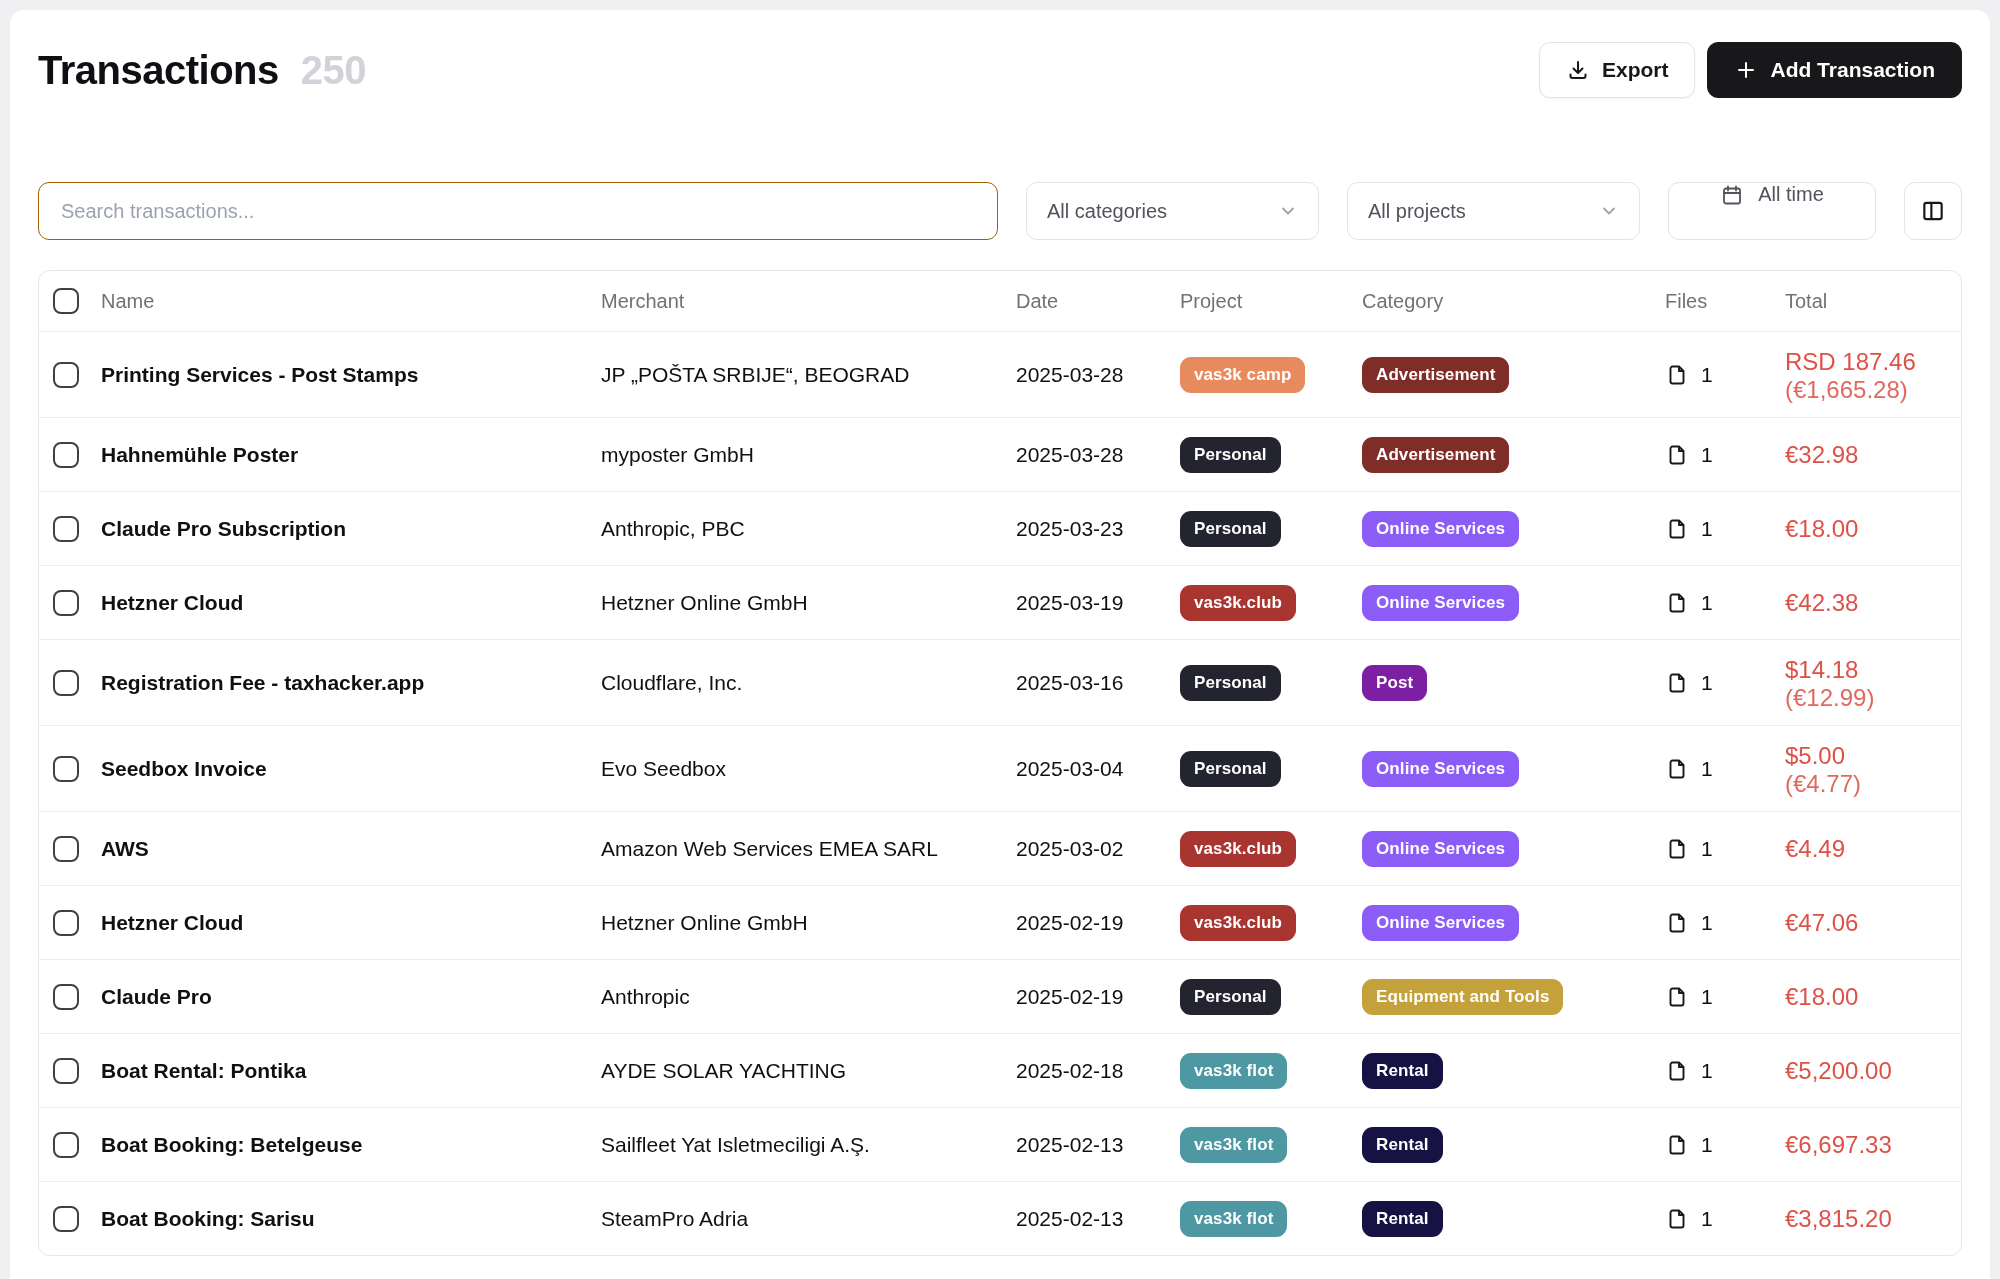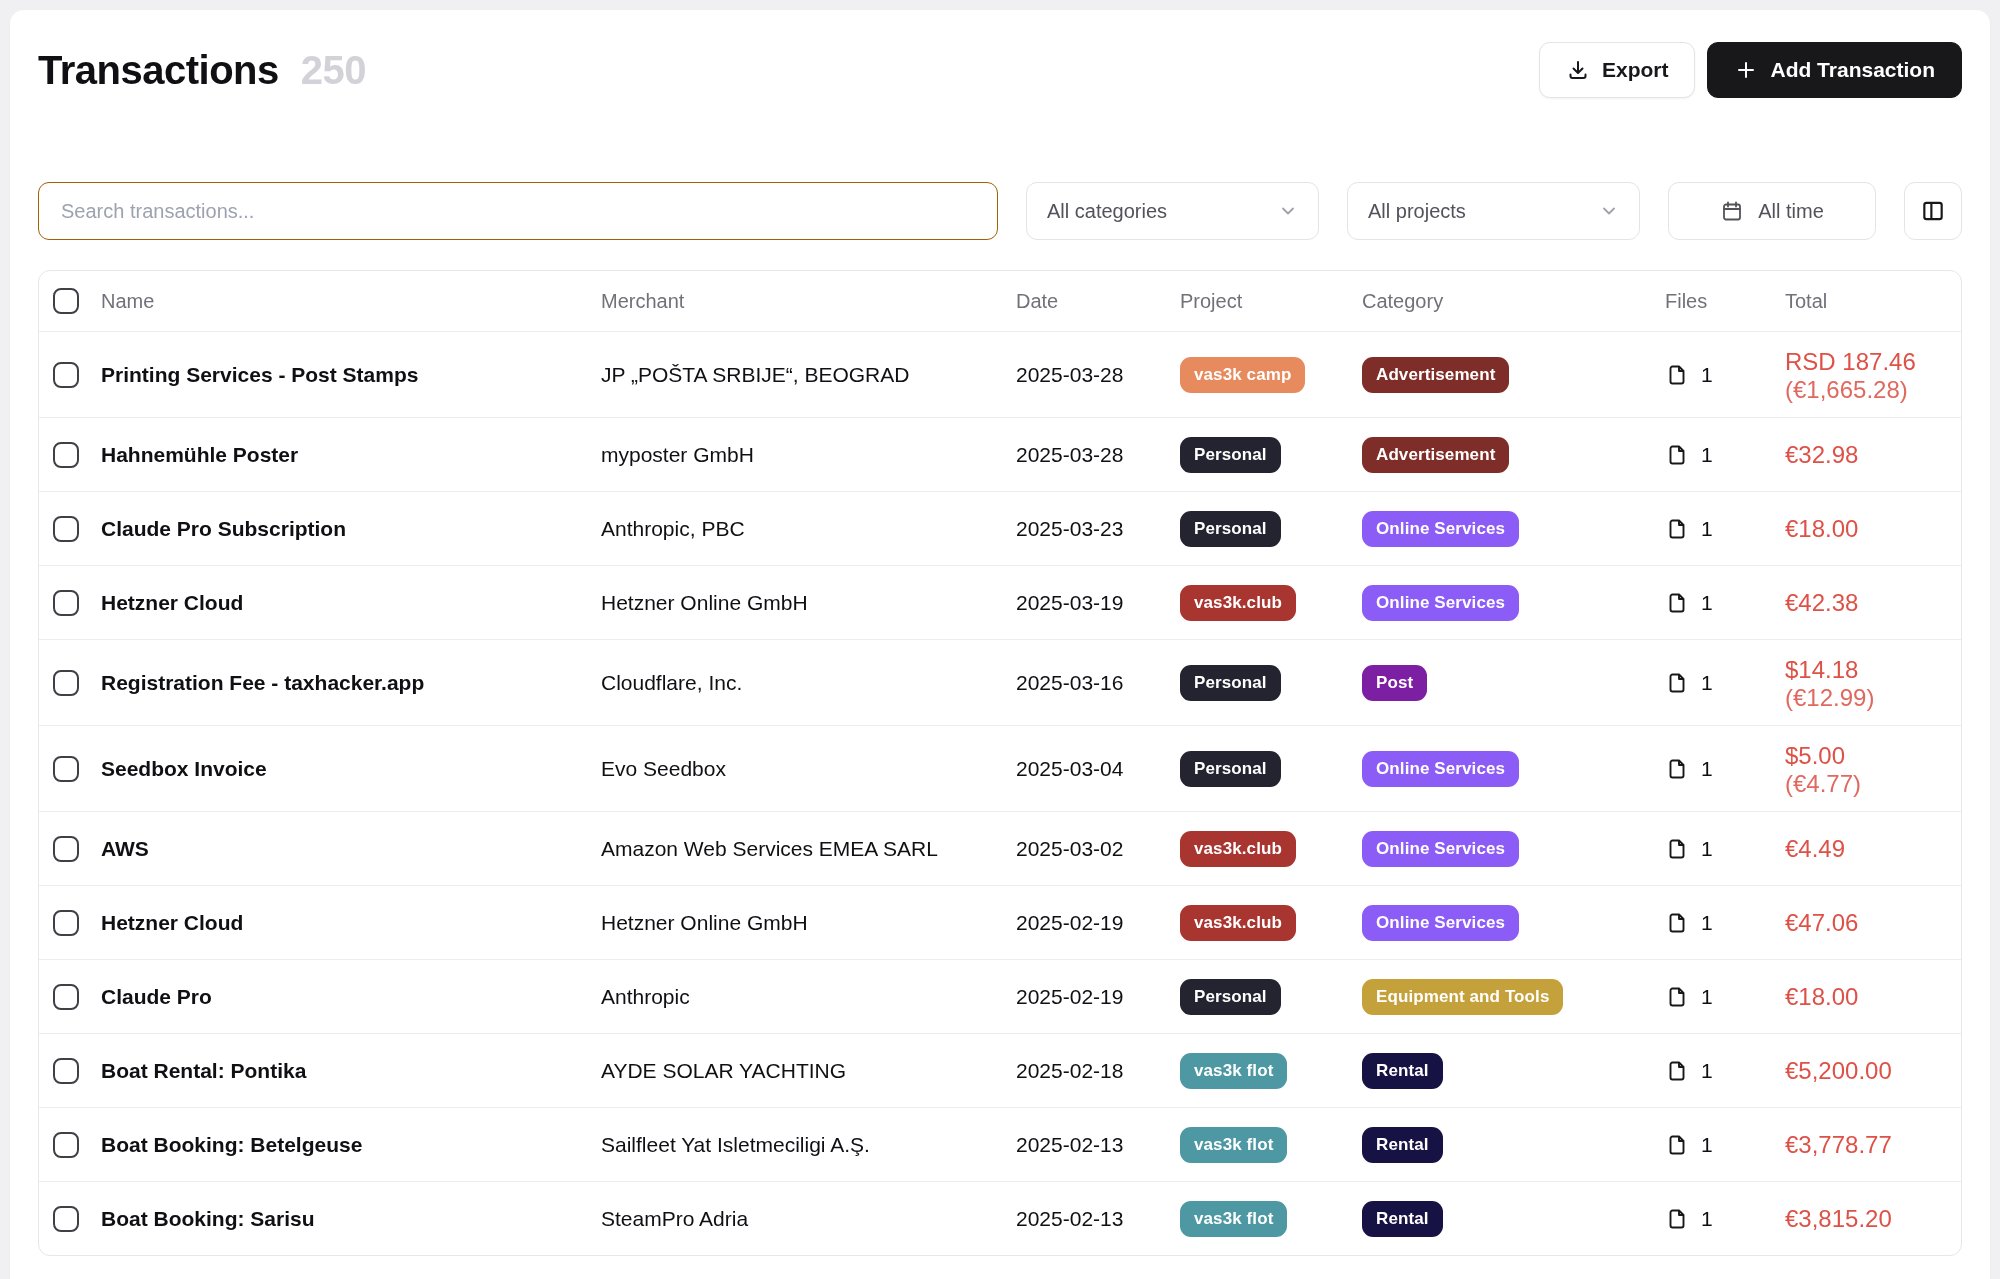--- a/index.html
+++ b/index.html
@@ -32,21 +32,21 @@
   .search-box { flex:1; height:58px; border:1px solid #a16207; border-radius:11px;
                 display:flex; align-items:center; padding:0 22px; background:#fff; }
   .search-box input { border:none; outline:none; width:100%; font-size:20px;
                       font-family:"Liberation Sans",sans-serif; color:#18181b; background:transparent; }
   .search-box input::placeholder { color:#9ca3af; }
   .select { width:293px; height:58px; border:1px solid #e4e4e7; border-radius:11px; background:#fff;
             display:flex; align-items:center; justify-content:space-between; padding:0 20px;
             font-size:20px; color:#52525b; cursor:pointer; }
   .select-projects { width:293px; }
   .date-btn { width:208px; height:58px; border:1px solid #e4e4e7; border-radius:11px; background:#fff;
-              display:flex; align-items:center; justify-content:center; gap:14px;
+              display:flex; justify-content:center; gap:14px;
               font-size:20px; color:#52525b; cursor:pointer; }
   .cols-btn { width:58px; height:58px; border:1px solid #e4e4e7; border-radius:11px; background:#fff;
               display:flex; align-items:center; justify-content:center; cursor:pointer; }
   
   .table { margin-top:30px; border:1px solid #e5e7eb; border-radius:12px; overflow:hidden; background:#fff; }
   .trow { display:flex; align-items:center; padding:15px 0; min-height:74px; }
   .thead { min-height:60px; padding:8px 0; color:#71717a; font-size:20px; font-weight:400; }
   .tbody .trow { border-top:1px solid #ededf0; }
   .c-check { flex:0 0 62px; padding-left:14px; display:flex; align-items:center; }
   .checkbox { width:26px; height:26px; border:2px solid #3f3f46; border-radius:8px; background:#fff; display:inline-block; cursor:pointer; }
@@ -404,21 +404,21 @@
     <div class="c-files">
       <span style="display:flex;">
         <svg width="24" height="24" viewBox="0 0 24 24" fill="none" stroke="#18181b" stroke-width="1.9" stroke-linejoin="round">
           <path d="M14 3.5H7.5a2 2 0 0 0-2 2v13a2 2 0 0 0 2 2h9a2 2 0 0 0 2-2V8z"></path>
           <path d="M14 3.5V8h4.5"></path>
         </svg>
       </span>
       <span>1</span>
     </div>
     <div class="c-total">
-      <div class="total-main">€3,778.77</div>
+      <div class="total-main">€6,697.33</div>
 
     </div>
   </div>
 
   <div class="trow">
     <div class="c-check">
             <span class="checkbox"></span>
           </div>
     <div class="c-name">Boat Booking: Sarisu</div>
     <div class="c-merchant">SteamPro Adria</div>

